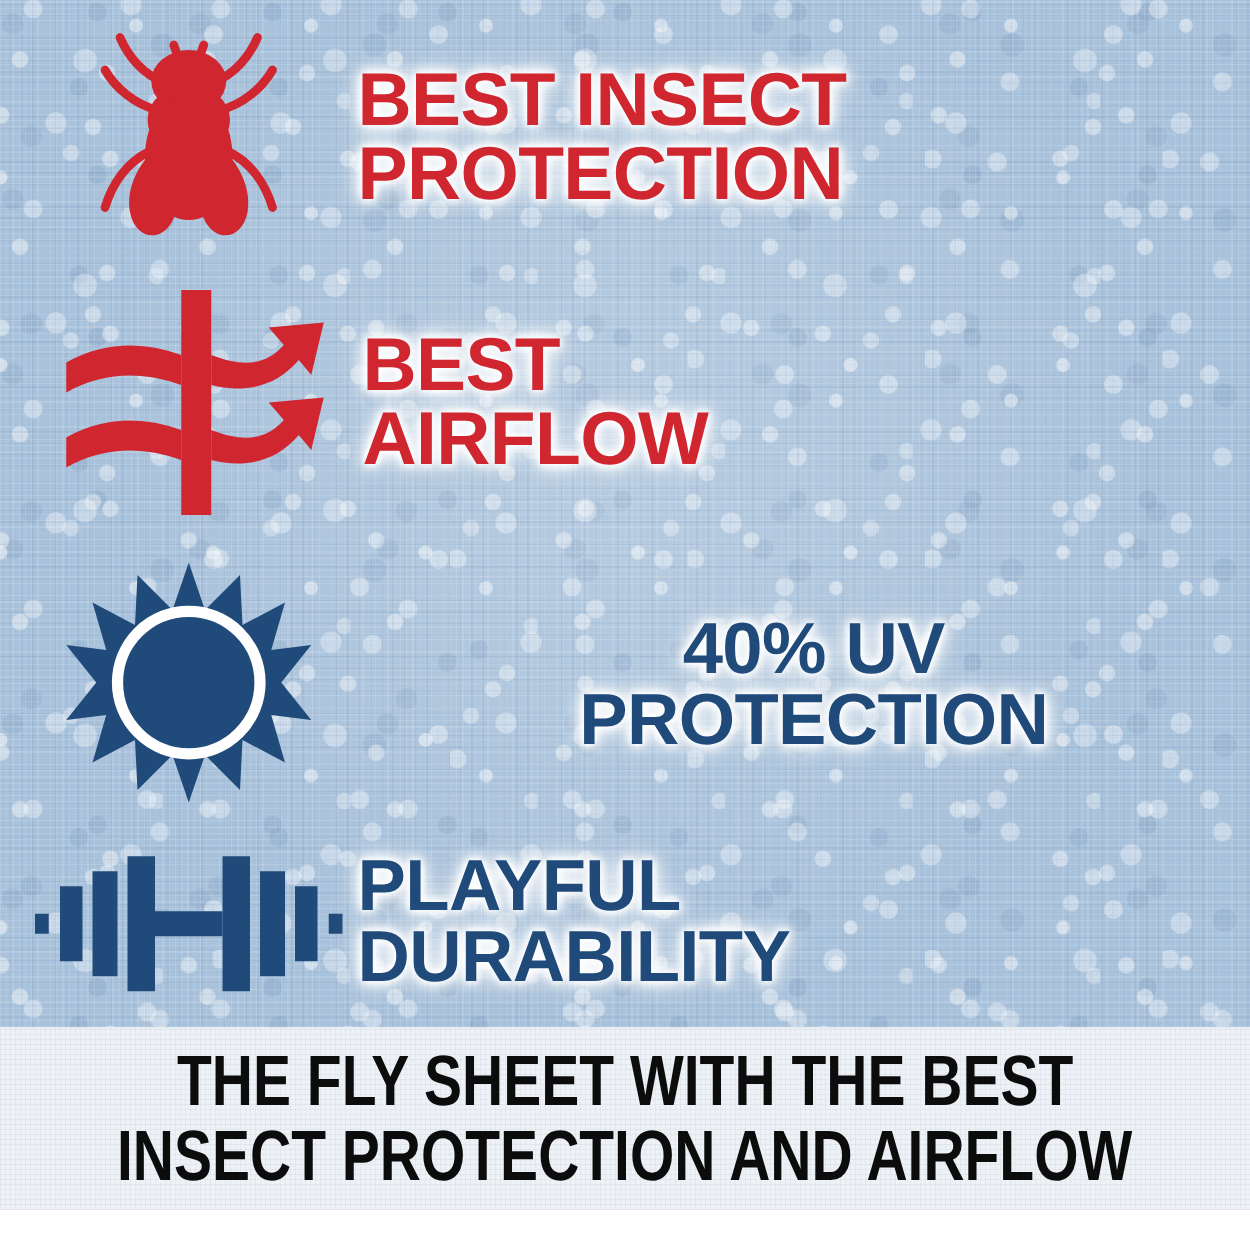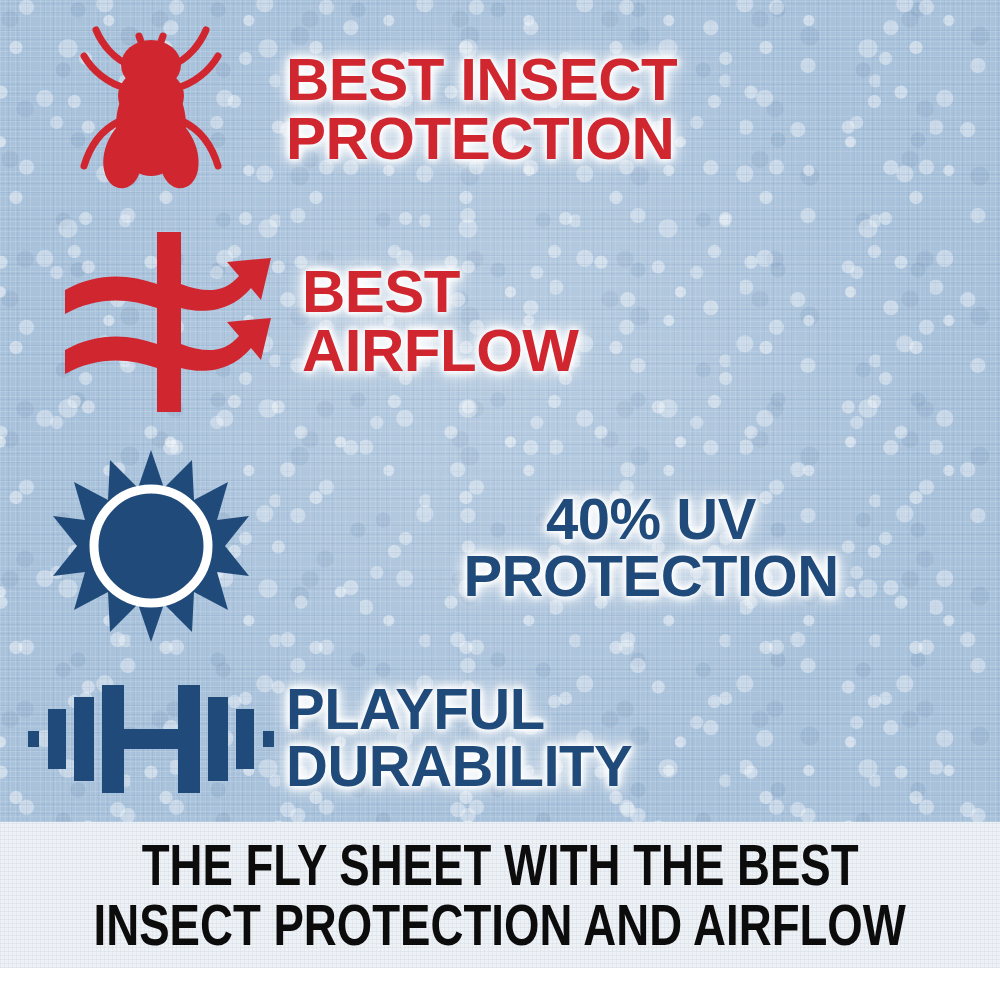--- a/index.html
+++ b/index.html
@@ -80,21 +80,21 @@
   .icon-cell {
     width:270px;
     display:flex;
     align-items:center;
     justify-content:center;
     flex:0 0 270px;
   }
   .text-cell { flex:1 1 auto; }
 
   .row-1 { left:0;  top:10px;  width:1000px; height:200px; }
-  .row-2 { left:16px;  top:222px; width:935px; height:200px; }
+  .row-2 { left:4px;  top:222px; width:935px; height:200px; }
   .row-3 { left:0;  top:440px; width:1000px; height:215px;text-align:center; }
   .row-4 { left:0;  top:655px; width:876px; height:165px; }
 
   
   .headline {
     font-family:"Liberation Sans", sans-serif;
     font-weight:bold;
     font-size:60px;
     line-height:0.98;
     letter-spacing:-0.5px;

